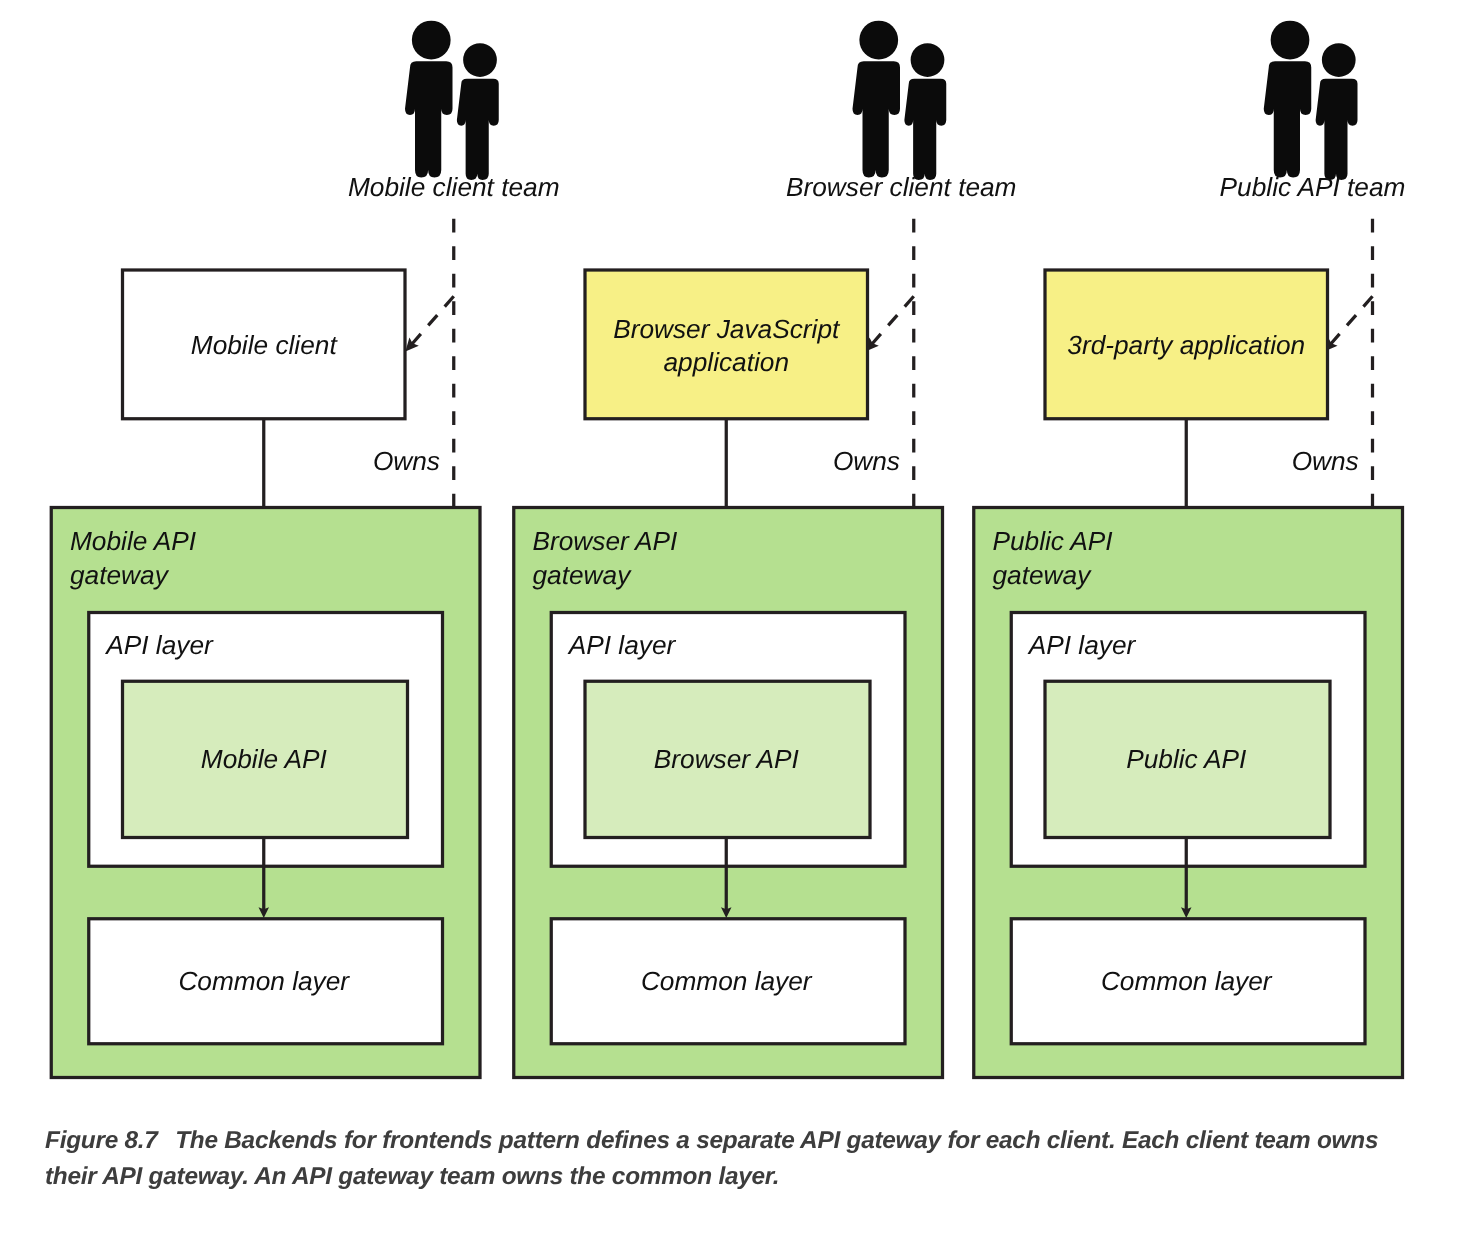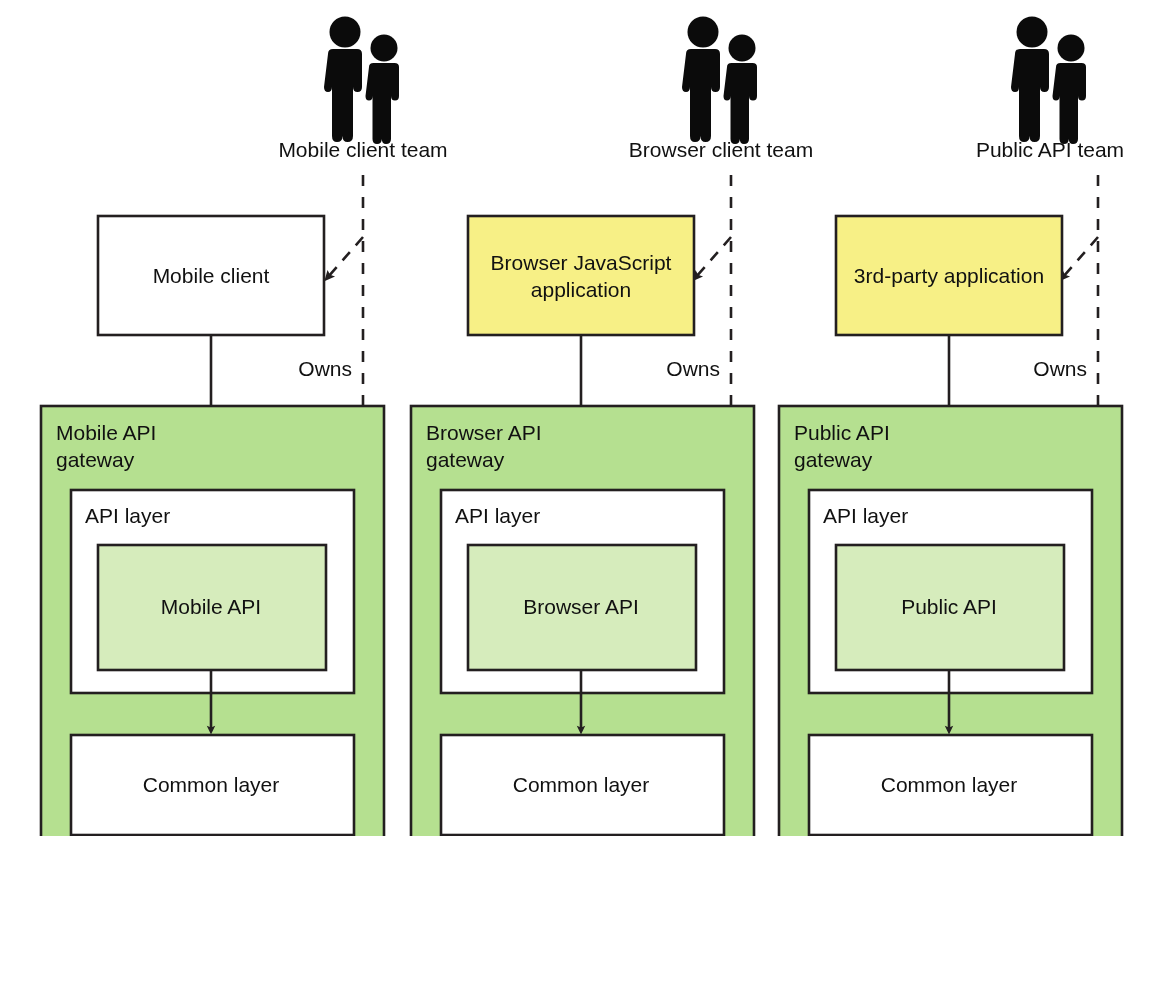--- a/index.html
+++ b/index.html
@@ -8,23 +8,24 @@
     padding: 0;
     background: #ffffff;
   }
   body {
     font-family: "Liberation Sans", sans-serif;
     color: #1a1a1a;
   }
   #figure-root {
     position: relative;
     width: 1166px;
-    height: 836px;
+    height: 988px;
     overflow: hidden;
     background: #ffffff;
+    font-style: italic;
   }
   #diagram-svg {
     position: absolute;
     left: 0;
     top: 0;
     width: 1166px;
     height: 988px;
   }
   .svg-box-label,
   .svg-corner-label,
@@ -200,14 +201,17 @@
       <rect x="836" y="545" width="228" height="125" fill="#d6ecbc" stroke="#231f20" stroke-width="2.6"></rect>
       <text class="svg-box-label" x="949" y="614">Public API</text>
 
       <line x1="949" y1="670" x2="949" y2="730" stroke="#231f20" stroke-width="2.6" marker-end="url(#arrowSolid)"></line>
 
       <rect x="809" y="735" width="283" height="100" fill="#ffffff" stroke="#231f20" stroke-width="2.6"></rect>
       <text class="svg-box-label" x="949" y="792">Common layer</text>
     </g>
   </svg>
 
+  <div class="caption">
+    <span class="fig-num">Figure 8.7</span><span>The Backends for frontends pattern defines a separate API gateway for each client. Each client team owns their API gateway. An API gateway team owns the common layer.</span>
+  </div>
 
 </div>
 
 </body></html>

